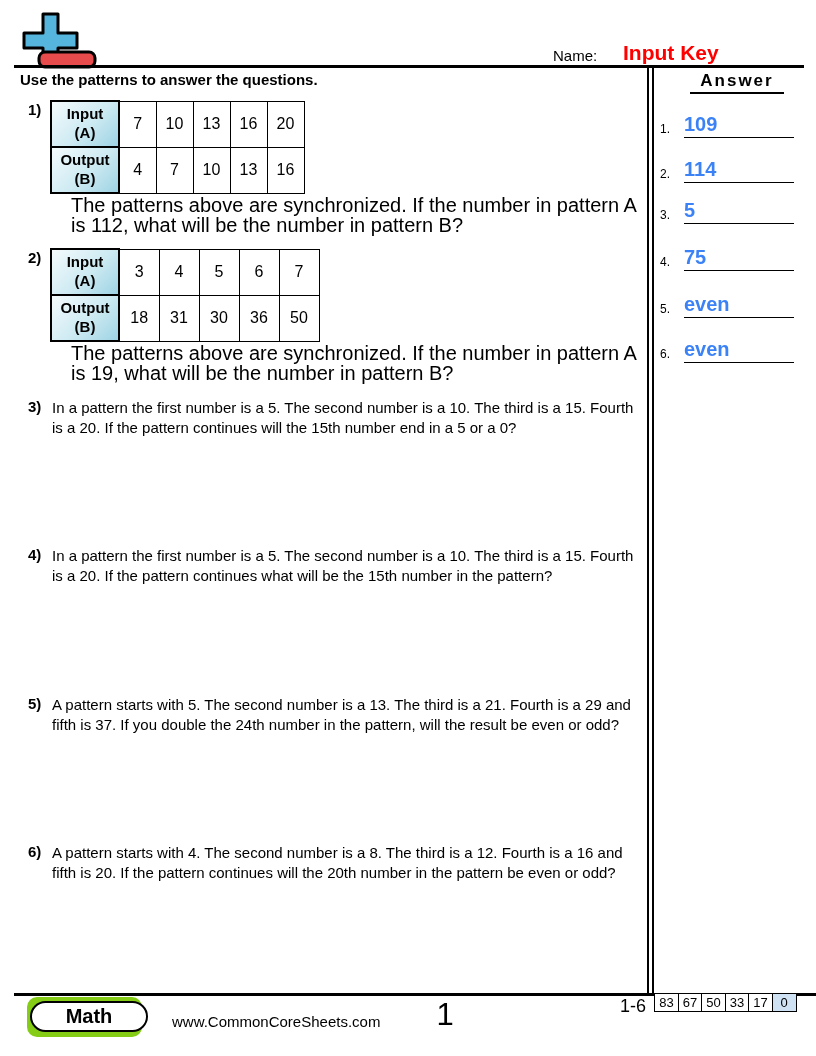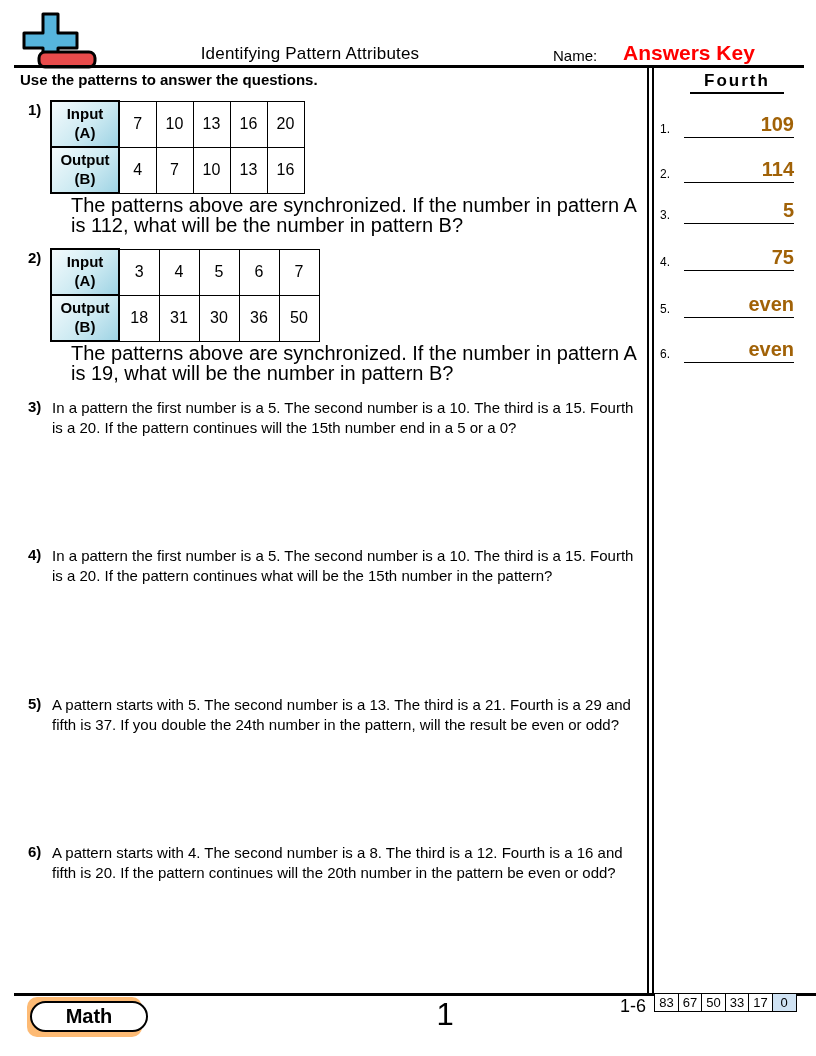--- a/index.html
+++ b/index.html
@@ -20,40 +20,40 @@
   .divider-double { position:absolute; left:647px; top:68px; height:925px; width:7px;
                     border-left:2px solid #000; border-right:2px solid #000; }
 
   
   .answers-title { position:absolute; left:690px; top:71px; width:94px; text-align:center;
                    font-size:17px; font-weight:bold; letter-spacing:2px;
                    border-bottom:2.5px solid #000; padding-bottom:1px; }
   .answer-row { position:absolute; left:660px; width:134px; height:28px;
                 display:flex; align-items:flex-end; }
   .answer-row .num { width:24px; font-size:12px; padding-bottom:2px; }
-  .answer-row .blank { flex:1; text-align:right; border-bottom:1.5px solid #000;
-                       font-size:20px; font-weight:bold; color:#a16207; line-height:26px; }
+  .answer-row .blank { flex:1; text-align:left; border-bottom:1.5px solid #000;
+                       font-size:20px; font-weight:bold; color:#3b82f6; line-height:26px; }
 
   
   .pnum { position:absolute; font-size:15px; font-weight:bold; }
   .io-table { position:absolute; border-collapse:collapse; }
   .io-table th { width:68px; height:46px; border:2.5px solid #000; font-size:15px; font-weight:bold;
                  background:linear-gradient(135deg, #f4fbfd 0%, #cdeaf2 55%, #9ed3e4 100%);
                  text-align:center; line-height:1.25; }
   .io-table td { width:37px; height:46px; border:1.5px solid #000; text-align:center; font-size:16px; background:#fff; }
   .io-table.t2 td { width:40px; }
   .qtext { position:absolute; font-size:20px; line-height:19.5px; }
   .ptext-row { position:absolute; left:28px; width:616px; display:flex; }
   .ptext-row .pn { width:24px; font-size:15px; font-weight:bold; flex:none; }
   .ptext-row .pt { width:592px; font-size:15px; line-height:19.5px; }
 
   
   .footer-rule { position:absolute; left:14px; top:993px; width:802px; height:2.5px; background:#000; }
   .math-badge { position:absolute; left:27px; top:997px; width:115px; height:40px;
-                background:#fdba74; border-radius:10px; }
+                background:#84cc16; border-radius:10px; }
   .math-badge .oval { position:absolute; left:3px; top:4px; width:118px; height:31px; background:#fff;
                       border:2.5px solid #000; border-radius:16px; display:flex; align-items:center; justify-content:center;
                       font-size:20px; font-weight:bold; }
   .website { position:absolute; left:172px; top:1013px; font-size:15px; }
   .page-number { position:absolute; left:400px; top:997px; width:90px; text-align:center; font-size:31px; }
   .score-range { position:absolute; left:600px; top:996px; width:46px; text-align:right; font-size:18px; }
   .score-boxes { position:absolute; left:654px; top:993px; display:flex;border-radius:9px; }
   .score-boxes .cell { width:25px; height:19px; border:1.5px solid #000; margin-left:-1.5px;
                        display:flex; align-items:center; justify-content:center; font-size:13px; background:#fff; }
   .score-boxes .cell:first-child { margin-left:0; }
@@ -63,23 +63,22 @@
 <body>
 
 <div class="page">
 
   <div class="logo">
     <svg width="82" height="60" viewBox="0 0 82 60">
       <path d="M25,2 h15 v19 h19 v15 h-19 v16 h-15 v-16 h-19 v-15 h19 z" fill="#56b5dd" stroke="#000" stroke-width="3" stroke-linejoin="round"></path>
       <rect x="21" y="40" width="56" height="15" rx="6" fill="#e84b4b" stroke="#000" stroke-width="3"></rect>
     </svg>
   </div>
-  <div class="title">Identifying Pattern Attributes</div>
   <div class="name-label">Name:</div>
-  <div class="name-value">Answers Key</div>
+  <div class="name-value">Input Key</div>
   <div class="header-rule"></div>
 
   <div class="instruction">Use the patterns to answer the questions.</div>
 
   <div class="divider-double"></div>
 
   <div class="pnum" style="left:28px; top:101px;">1)</div>
   <table class="io-table" style="left:50px; top:100px;">
     <tbody>
         <tr>
@@ -147,21 +146,21 @@
   </div>
   <div class="ptext-row" style="top:695px;">
     <div class="pn">5)</div>
     <div class="pt">A pattern starts with 5. The second number is a 13. The third is a 21. Fourth is a 29 and fifth is 37. If you double the 24th number in the pattern, will the result be even or odd?</div>
   </div>
   <div class="ptext-row" style="top:843px;">
     <div class="pn">6)</div>
     <div class="pt">A pattern starts with 4. The second number is a 8. The third is a 12. Fourth is a 16 and fifth is 20. If the pattern continues will the 20th number in the pattern be even or odd?</div>
   </div>
 
-  <div class="answers-title">Fourth</div>
+  <div class="answers-title">Answer</div>
 
   <div class="answer-row" style="top:110px;">
     <span class="num">1.</span>
     <span class="blank">109</span>
   </div>
   <div class="answer-row" style="top:155px;">
     <span class="num">2.</span>
     <span class="blank">114</span>
   </div>
   <div class="answer-row" style="top:196px;">
@@ -178,20 +177,21 @@
   </div>
   <div class="answer-row" style="top:335px;">
     <span class="num">6.</span>
     <span class="blank">even</span>
   </div>
 
   <div class="footer-rule"></div>
   <div class="math-badge">
     <div class="oval">Math</div>
   </div>
+  <div class="website">www.CommonCoreSheets.com</div>
   <div class="page-number">1</div>
   <div class="score-range">1-6</div>
   <div class="score-boxes">
     <div class="cell">83</div>
     <div class="cell">67</div>
     <div class="cell">50</div>
     <div class="cell">33</div>
     <div class="cell">17</div>
     <div class="cell hl">0</div>
   </div>

